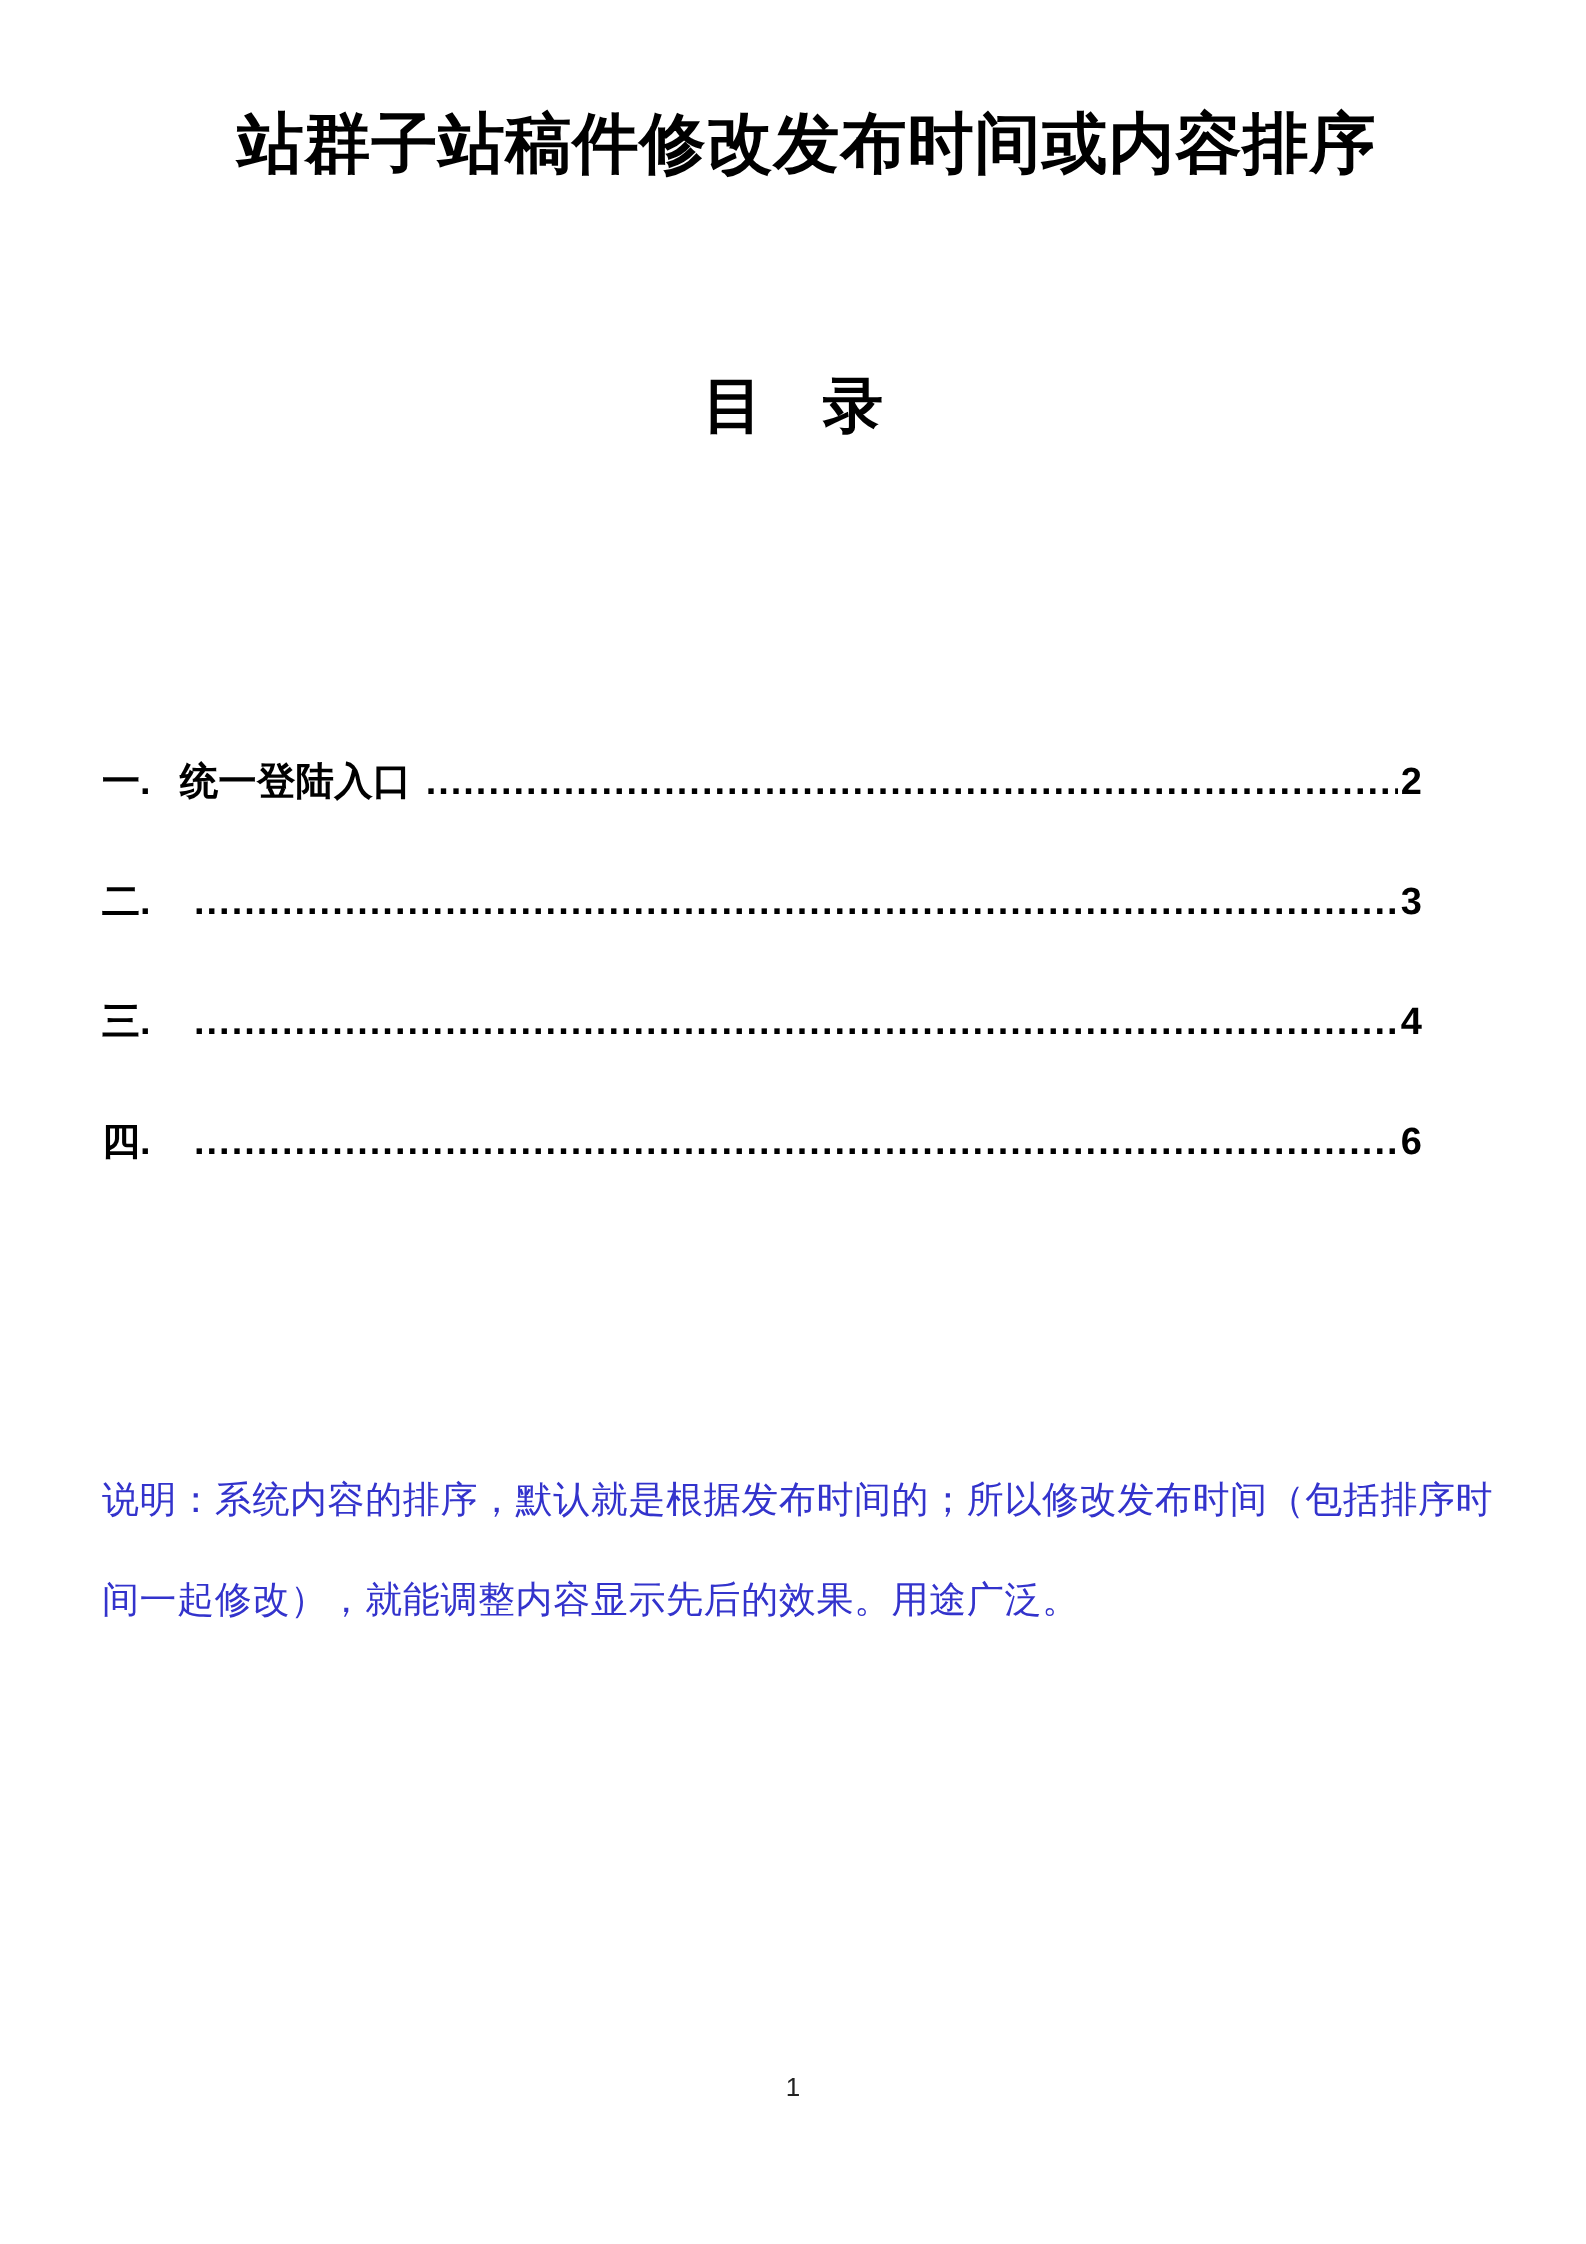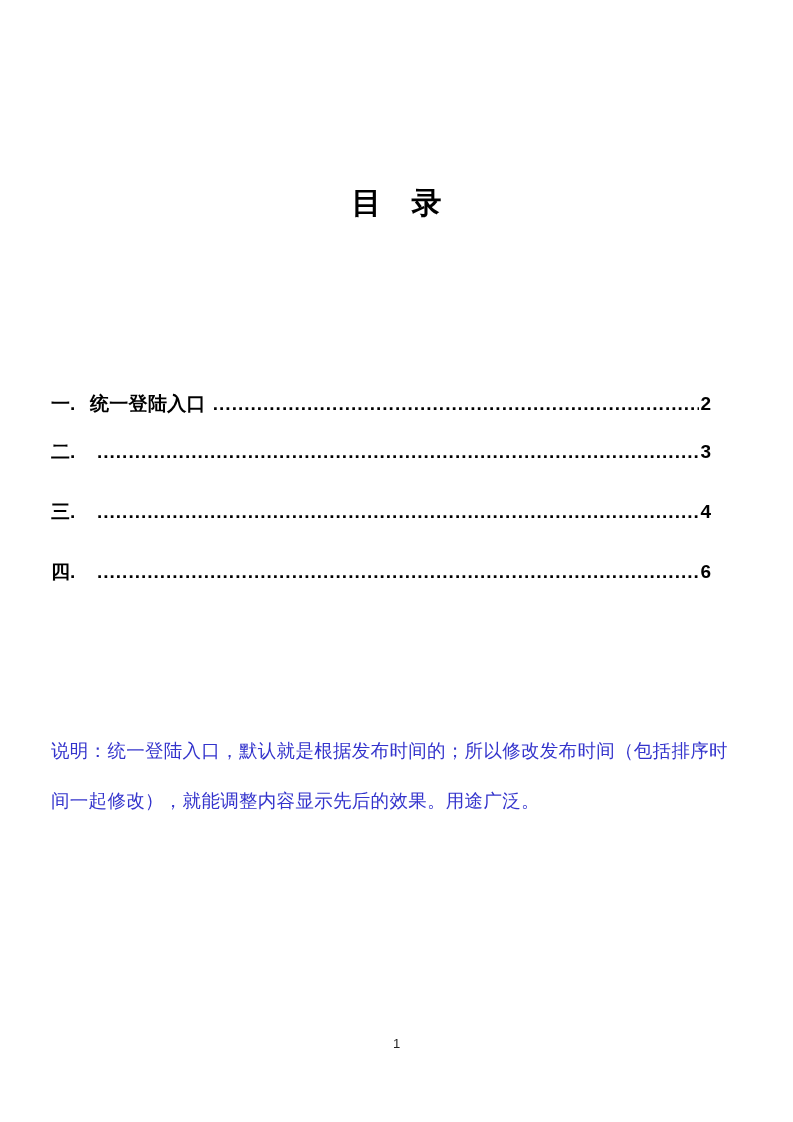--- a/index.html
+++ b/index.html
@@ -57,21 +57,20 @@
   }
   .toc-num {
     flex: none;
     width: 39px;
     white-space: nowrap;
   }
   .toc-label {
     flex: none;
     white-space: nowrap;
     letter-spacing: 0.3px;
-    margin-top: 12px;
   }
   .toc-leader {
     flex: 1 1 auto;
     overflow: hidden;
     white-space: nowrap;
     margin-left: 7px;
     letter-spacing: 1px;
     font-size: 19px;
     font-weight: 700;
   }
@@ -102,20 +101,21 @@
     font-family: "Liberation Sans", sans-serif;
     font-size: 13px;
     color: #222222;
   }
 </style>
 </head>
 <body>
 
 <div class="page">
 
+  <div class="doc-title">站群子站稿件修改发布时间或内容排序</div>
 
   <div class="toc-heading">目　录</div>
 
   <div class="toc">
 
     <div class="toc-entry">
       <span class="toc-num">一.</span>
       <span class="toc-label">统一登陆入口</span>
       <span class="toc-leader">.........................................................................................................................................................................</span>
       <span class="toc-page">2</span>
@@ -135,19 +135,19 @@
 
     <div class="toc-entry">
       <span class="toc-num">四.</span>
       <span class="toc-leader">.........................................................................................................................................................................</span>
       <span class="toc-page">6</span>
     </div>
 
   </div>
 
   <div class="note">
-    <div class="note-line">说明：统一登陆入口，默认就是根据发布时间的；所以修改发布时间（包括排序时</div>
+    <div class="note-line">说明：系统内容的排序，默认就是根据发布时间的；所以修改发布时间（包括排序时</div>
     <div class="note-line">间一起修改），就能调整内容显示先后的效果。用途广泛。</div>
   </div>
 
   <div class="footer-page">1</div>
 
 </div>
 
 </body></html>

